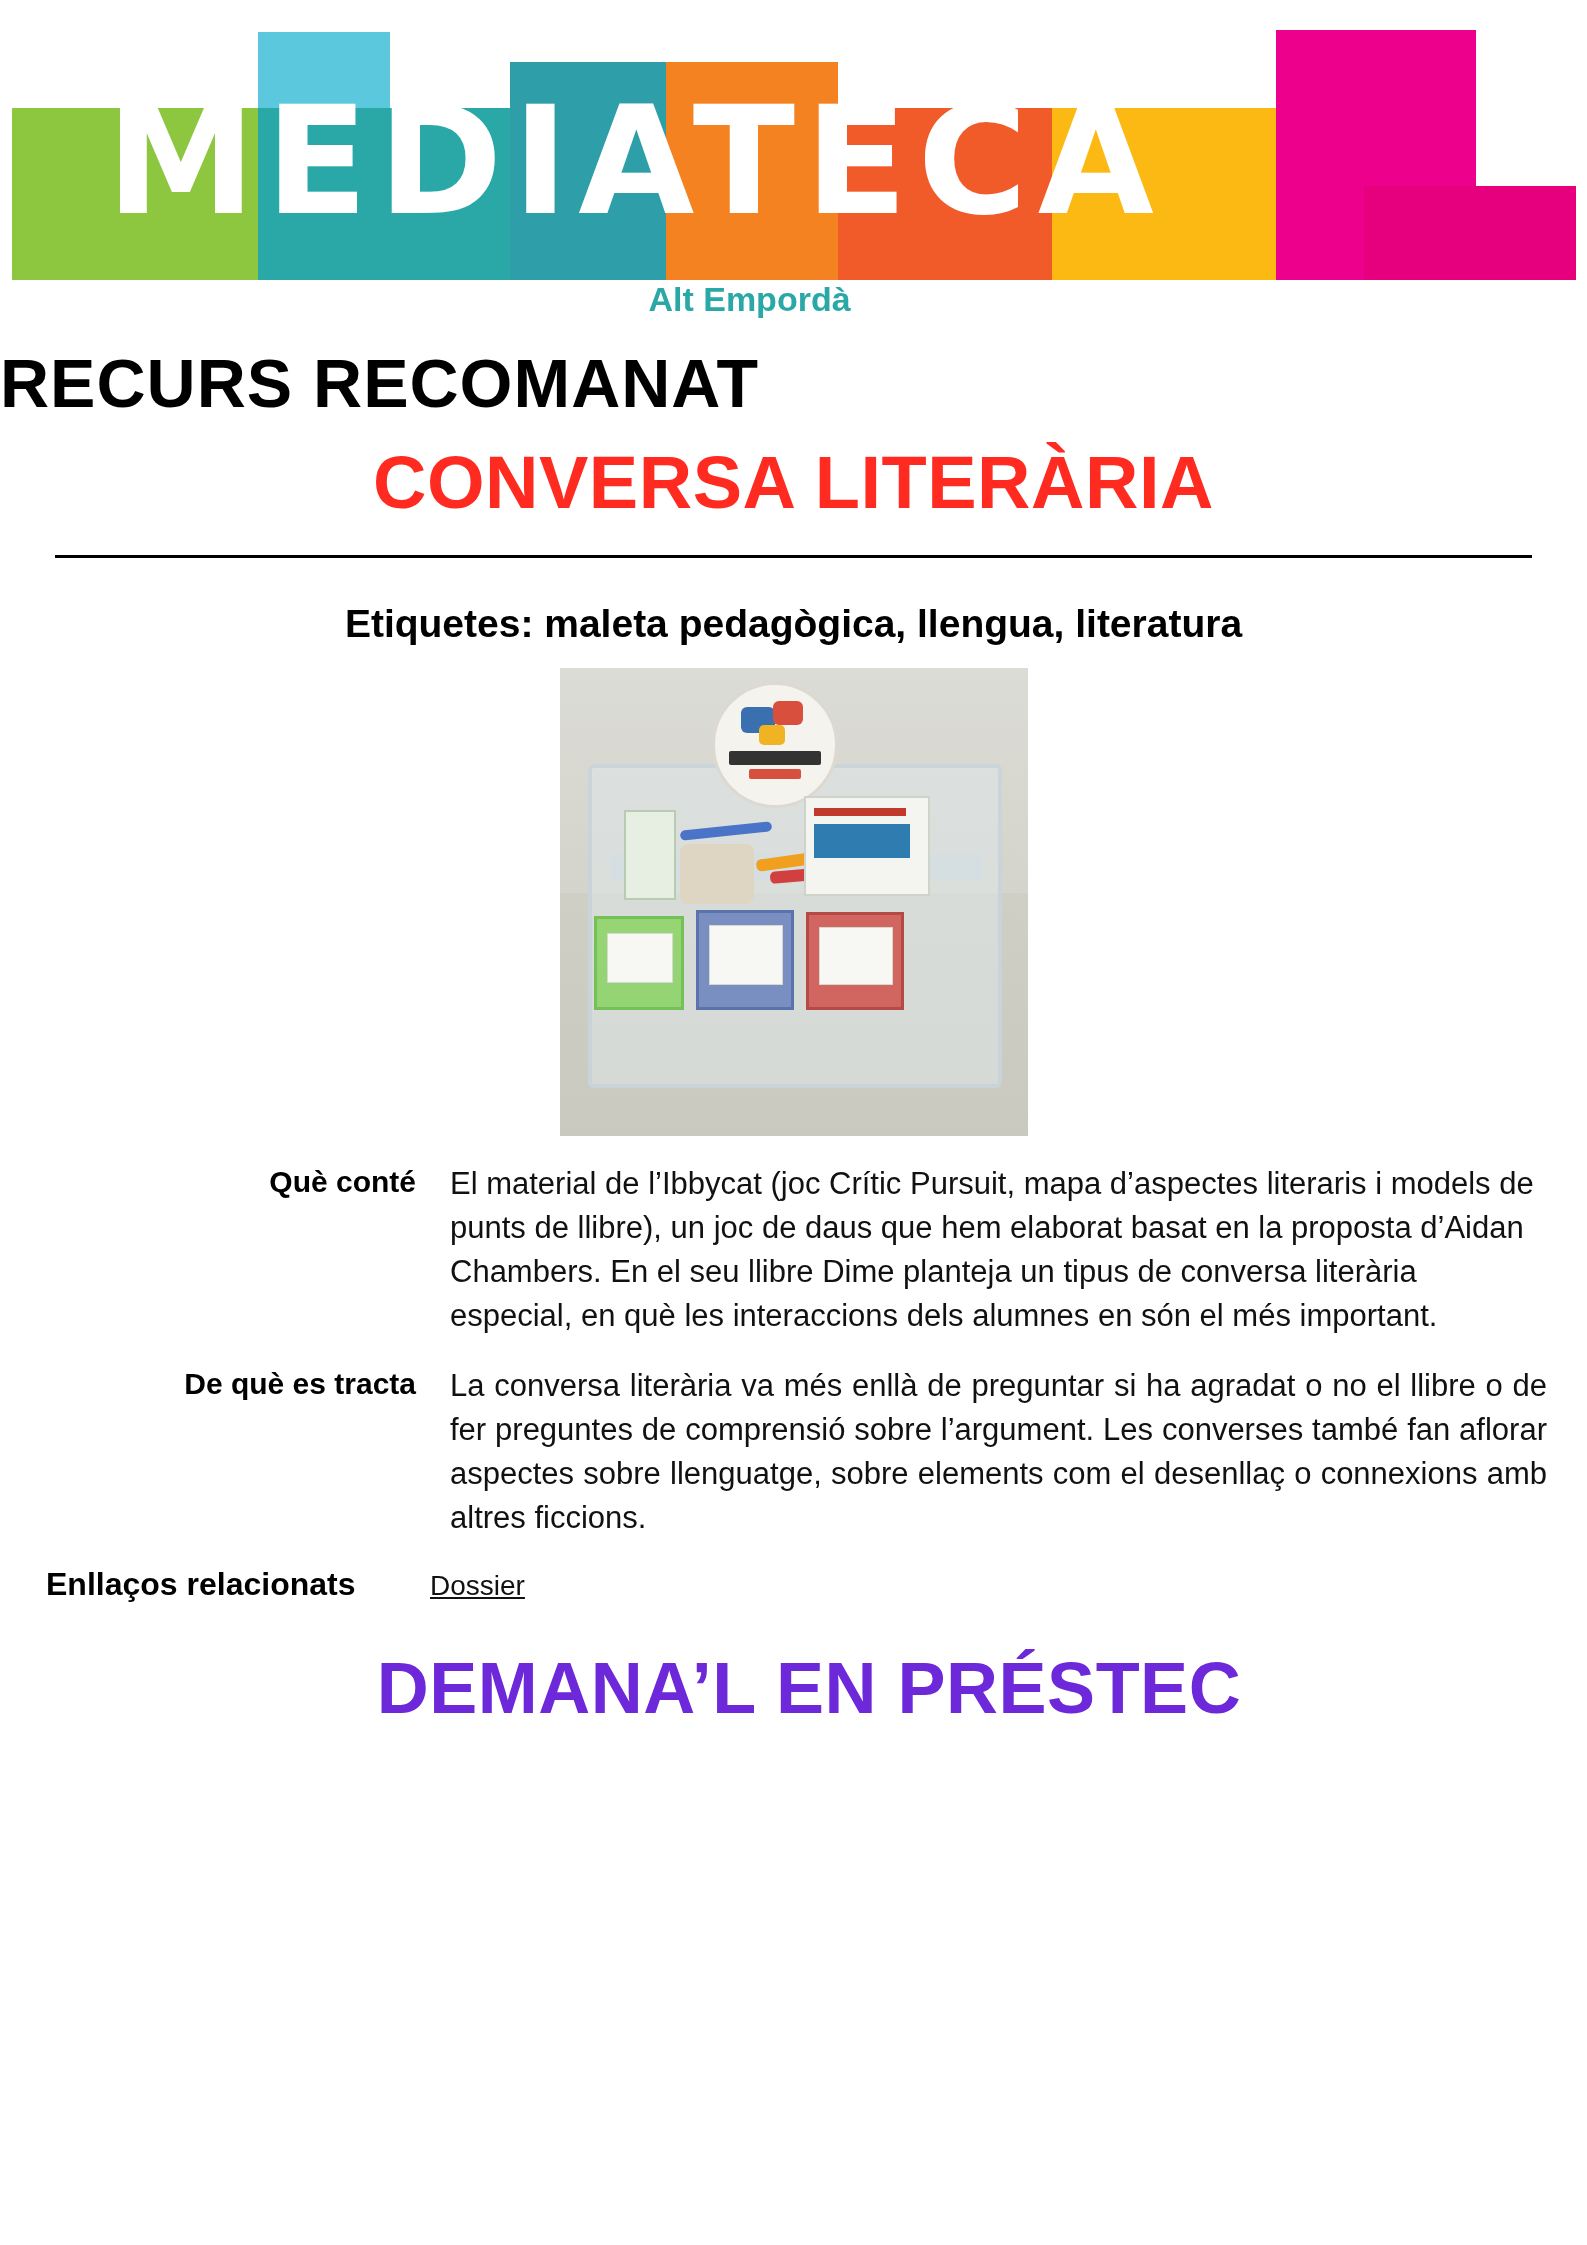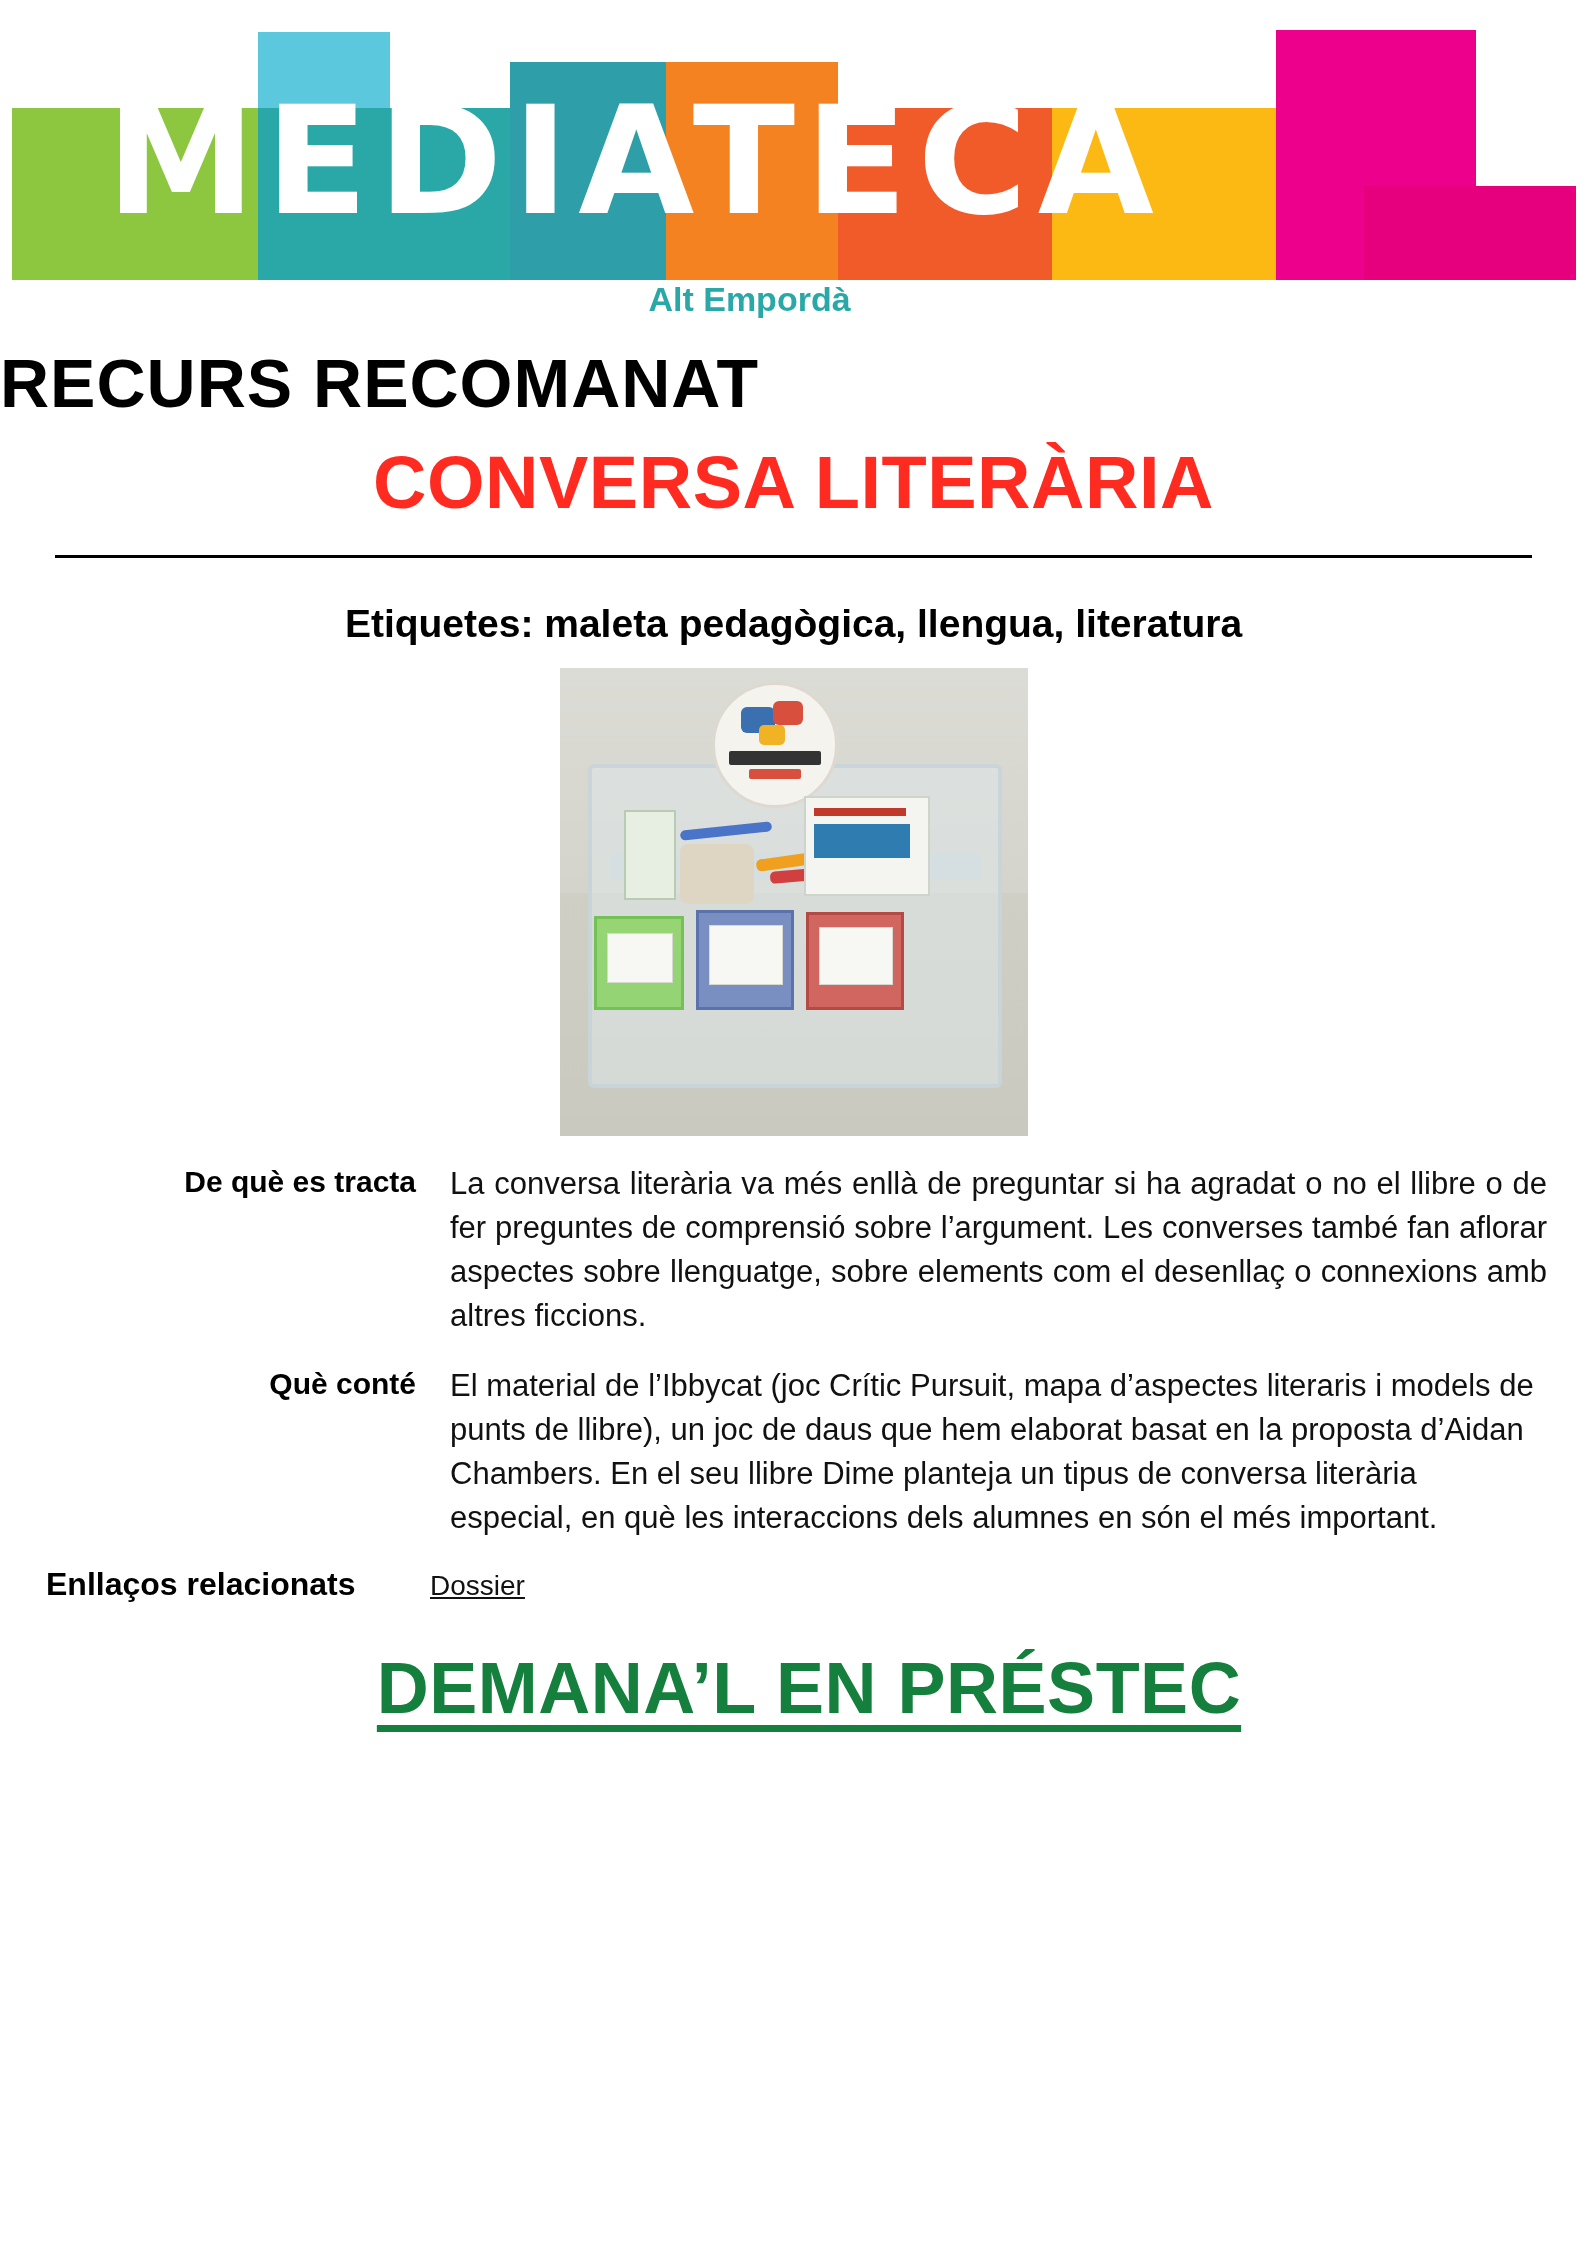--- a/index.html
+++ b/index.html
@@ -191,22 +191,21 @@
     text-decoration: underline;
     color: #111111;
     cursor: pointer;
   }
 
   .cta {
     margin-top: 44px;
     text-align: center;
     font-size: 72px;
     font-weight: bold;
-    color: #15803d;
-    text-decoration: underline;
+    color: #6d28d9;
     text-underline-offset: 12px;
     letter-spacing: 0.5px;
     cursor: pointer;
     margin-left: 31px;
   }
 </style>
 </head>
 <body>
 
 <div class="logo-banner">
@@ -261,27 +260,27 @@
     </div>
     <div class="p-box-r">
       <div class="p-card-w" style="left:10px;top:12px;width:72px;height:56px;"></div>
     </div>
   </div>
 </div>
 
 <div class="content">
 
   <div class="row">
+    <div class="row-label">Què conté</div>
+    <div class="row-body">El material de l’Ibbycat (joc Crític Pursuit, mapa d’aspectes literaris i models de punts de llibre), un joc de daus que hem elaborat basat en la proposta d’Aidan Chambers. En el seu llibre Dime planteja un tipus de conversa literària especial, en què les interaccions dels alumnes en són el més important.</div>
+  </div>
+
+  <div class="row">
     <div class="row-label">De què es tracta</div>
     <div class="row-body justify">La conversa literària va més enllà de preguntar si ha agradat o no el llibre o de fer preguntes de comprensió sobre l’argument. Les converses també fan aflorar aspectes sobre llenguatge, sobre elements com el desenllaç o connexions amb altres ficcions.</div>
-  </div>
-
-  <div class="row">
-    <div class="row-label">Què conté</div>
-    <div class="row-body">El material de l’Ibbycat (joc Crític Pursuit, mapa d’aspectes literaris i models de punts de llibre), un joc de daus que hem elaborat basat en la proposta d’Aidan Chambers. En el seu llibre Dime planteja un tipus de conversa literària especial, en què les interaccions dels alumnes en són el més important.</div>
   </div>
 
 </div>
 
 <div class="row-links">
   <div class="links-label">Enllaços relacionats</div>
   <a class="links-value" href="#">Dossier</a>
 </div>
 
 <div class="cta">DEMANA’L EN PRÉSTEC</div>

